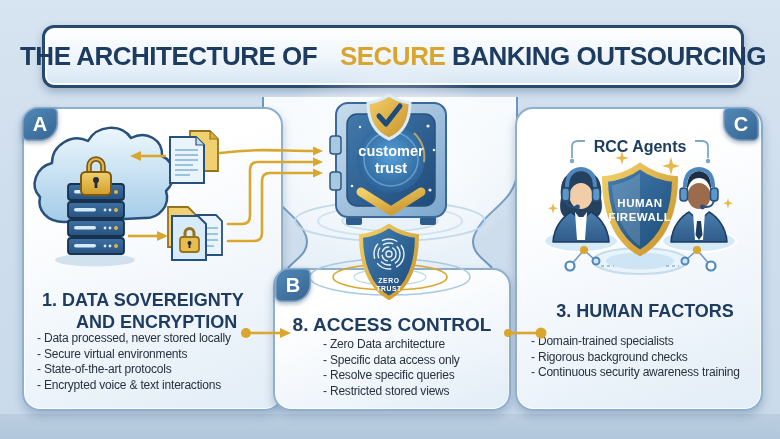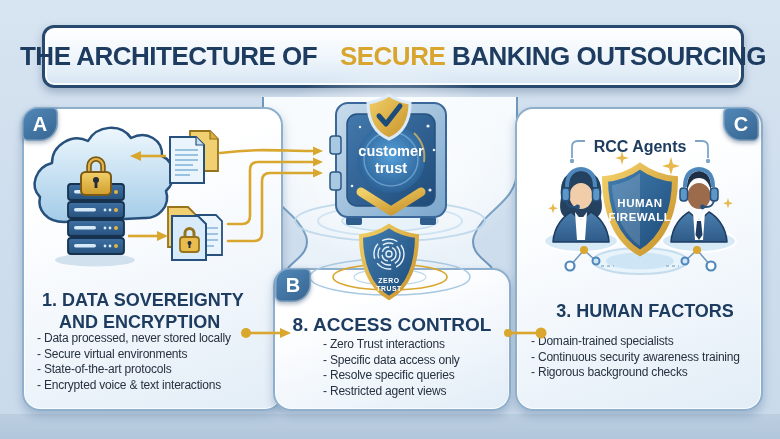--- a/index.html
+++ b/index.html
@@ -32,21 +32,21 @@
     background:linear-gradient(145deg,#5289ba,#36648f);
     color:#fff;font-size:20px;font-weight:bold;
     display:flex;align-items:center;justify-content:center;
     box-shadow:0 2px 4px rgba(40,70,100,.4), inset 0 0 0 1.5px rgba(255,255,255,.35);
   }
   #badge-a{left:22px;top:107px;border-radius:16px 6px 18px 6px;}
   #badge-b{left:275px;top:268px;border-radius:14px 6px 18px 6px;}
   #badge-c{left:723px;top:107px;border-radius:6px 16px 6px 18px;}
   .heading{color:#1d3c60;font-weight:bold;}
   #heading-a{position:absolute;left:18px;top:180px;font-size:18px;line-height:22px;}
-  #heading-a .l2{margin-left:17px;}
+  #heading-a .l2{margin-left:34px;}
   #heading-b{position:absolute;left:0;top:44px;width:100%;text-align:center;font-size:19px;}
   #heading-c{position:absolute;left:0;top:192px;width:100%;text-align:center;font-size:18px;padding-left:6px;}
   .bullets{position:absolute;color:#27313f;font-size:12px;line-height:15.5px;letter-spacing:-.2px;}
   #bullets-a{left:13px;top:222px;width:228px;white-space:nowrap;}
   #bullets-b{left:48px;top:67px;width:180px;}
   #bullets-c{left:14px;top:225px;width:225px;}
   #bullets-c .bullet{padding-left:8px;text-indent:-8px;}
   .layer{position:absolute;left:0;top:0;pointer-events:none;}
   #bg-art{z-index:1;} .card{z-index:2;} #fg-art{z-index:5;}
 </style>
@@ -88,33 +88,33 @@
       <div class="bullet">- Data processed, never stored locally</div>
       <div class="bullet">- Secure virtual environments</div>
       <div class="bullet">- State-of-the-art protocols</div>
       <div class="bullet">- Encrypted voice &amp; text interactions</div>
     </div>
   </div>
 
   <div class="card" id="card-b">
     <div class="heading" id="heading-b">8. ACCESS CONTROL</div>
     <div class="bullets" id="bullets-b">
-      <div class="bullet">- Zero Trust interactions</div>
+      <div class="bullet">- Zero Data architecture</div>
       <div class="bullet">- Specific data access only</div>
       <div class="bullet">- Resolve specific queries</div>
-      <div class="bullet">- Restricted agent views</div>
+      <div class="bullet">- Restricted stored views</div>
     </div>
   </div>
 
   <div class="card" id="card-c">
     <div class="heading" id="heading-c">3. HUMAN FACTORS</div>
     <div class="bullets" id="bullets-c">
       <div class="bullet">- Domain-trained specialists</div>
+      <div class="bullet">- Rigorous background checks</div>
       <div class="bullet">- Continuous security awareness training</div>
-      <div class="bullet">- Rigorous background checks</div>
     </div>
   </div>
 
   <div class="title-box">
     <div class="title-text"><span>THE ARCHITECTURE OF </span><span class="hl">SECURE</span><span> BANKING OUTSOURCING</span></div>
   </div>
 
   <div class="badge" id="badge-a">A</div>
   <div class="badge" id="badge-b">B</div>
   <div class="badge" id="badge-c">C</div>

